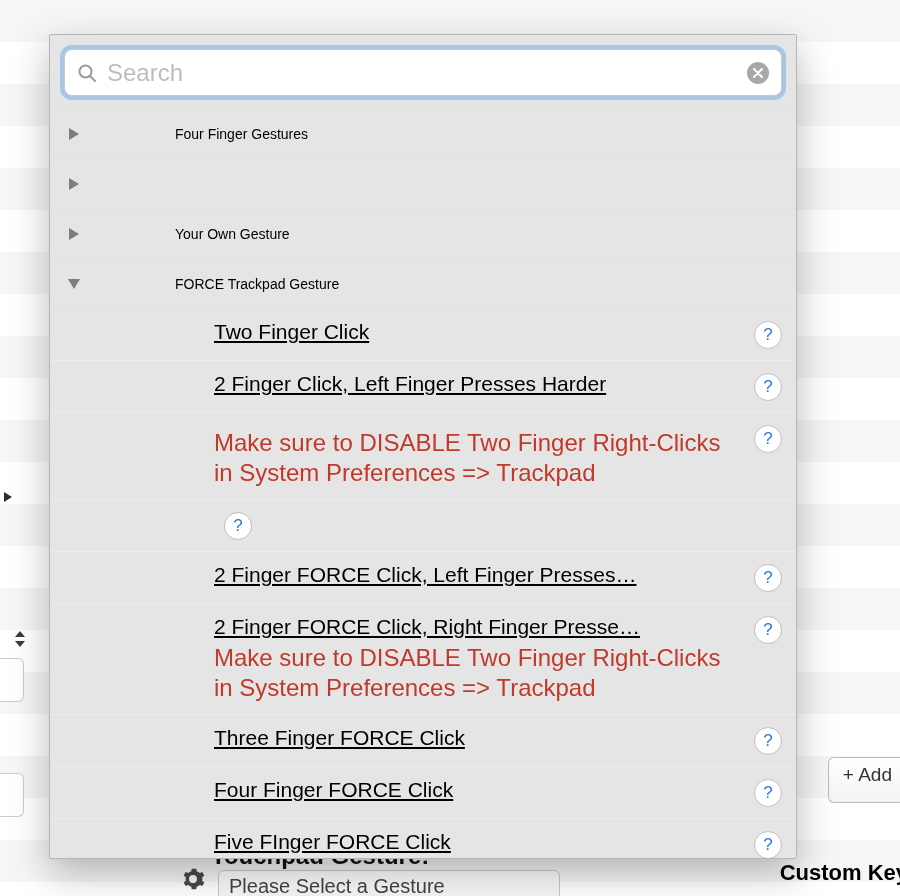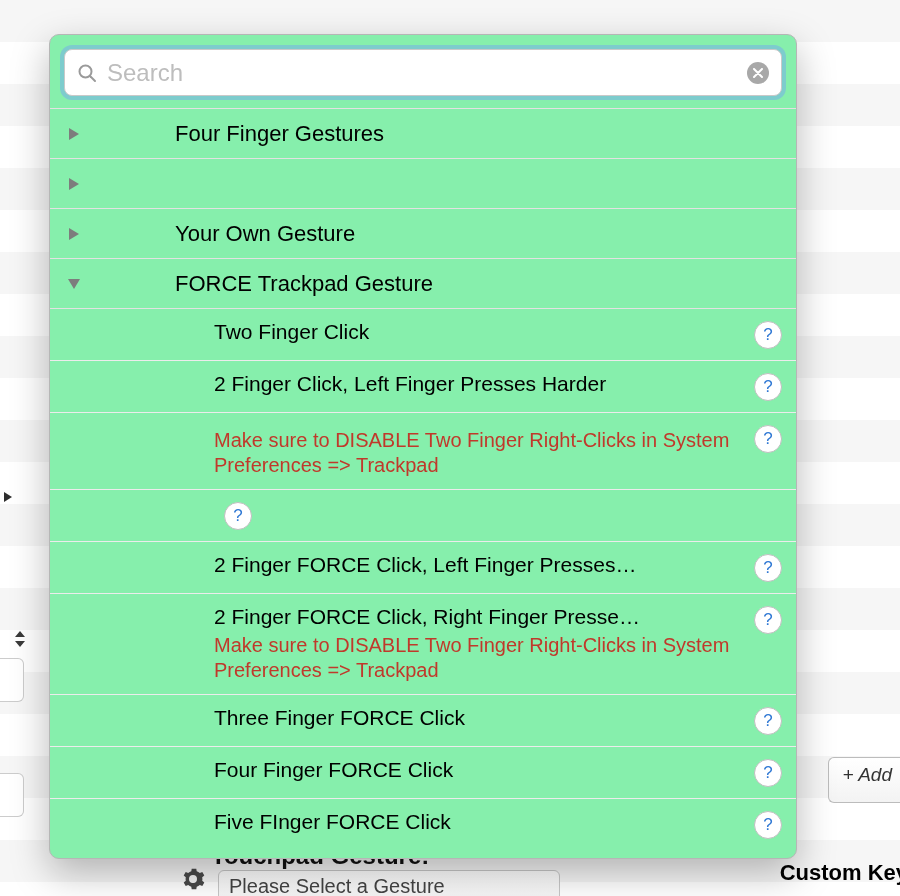--- a/index.html
+++ b/index.html
@@ -8,47 +8,47 @@
   .bg-stripes .row{height:42px;}
   .bg-stripes .row:nth-child(odd){background:#f6f6f6;}
   .bg-stripes .row:nth-child(even){background:#ffffff;}
   
   .left-edge{position:absolute;left:0;top:0;width:30px;height:896px;z-index:1;}
   .left-triangle{position:absolute;left:4px;top:492px;width:0;height:0;border-left:8px solid #2e2e2e;border-top:5px solid transparent;border-bottom:5px solid transparent;}
   .left-sort{position:absolute;left:14px;top:630px;font-size:16px;color:#333;}
   .left-box{position:absolute;left:0;top:658px;width:23px;height:42px;border:1px solid #ccc;border-left:none;border-radius:0 6px 6px 0;background:#fff;}
   .left-box2{position:absolute;left:0;top:773px;width:23px;height:42px;border:1px solid #ccc;border-left:none;border-radius:0 6px 6px 0;background:#fff;}
   
-  .add-btn{position:absolute;right:0;top:757px;height:38px;border:1px solid #bcbcbc;border-right:none;border-radius:6px 0 0 6px;background:linear-gradient(#ffffff,#f3f3f3);font-size:19px;padding:6px 8px 0 14px;color:#333;z-index:1;font-style:italic;}
+  .add-btn{position:absolute;right:0;top:757px;height:38px;border:1px solid #bcbcbc;border-right:none;border-radius:6px 0 0 6px;background:linear-gradient(#ffffff,#f3f3f3);font-size:19px;padding:6px 8px 0 14px;color:#333;z-index:1;}
   
   .bottom-gesture{position:absolute;right:0;bottom:0;width:900px;height:58px;z-index:1;}
   .bottom-label{position:absolute;left:211px;bottom:26px;font-size:24px;font-weight:700;color:#111;}
   .bottom-gear{position:absolute;left:181px;bottom:-2px;font-size:26px;color:#4a4a4a;}
   .bottom-select{position:absolute;left:218px;bottom:-14px;width:320px;height:34px;border:1px solid #c8c8c8;border-radius:6px;background:linear-gradient(#ffffff,#f1f1f1);font-size:20px;color:#444;padding:4px 10px 0;}
   .bottom-keyb{position:absolute;right:-8px;bottom:10px;font-size:22px;font-weight:700;}
   
-  .popover{position:absolute;left:49px;top:34px;width:746px;height:823px;background:#86efac;border:1px solid #b6b6b6;border-radius:10px;box-shadow:0 14px 38px rgba(0,0,0,0.28);z-index:5;overflow:hidden;}
+  .popover{position:absolute;left:49px;top:34px;width:746px;height:823px;background:#e5e5e5;border:1px solid #b6b6b6;border-radius:2px;box-shadow:0 14px 38px rgba(0,0,0,0.28);z-index:5;overflow:hidden;}
   .search-wrap{padding:14px 14px 12px;}
   .search{display:flex;align-items:center;height:45px;border:1px solid #c9c9c9;border-radius:8px;padding:0 12px;box-shadow:0 0 0 4px rgba(118,174,234,0.55);background:#fff;}
   .search .mag{color:#9a9a9a;margin-right:8px;display:flex;align-items:center;}
   .search input{flex:1;border:none;outline:none;font-size:24px;color:#333;background:transparent;}
   .search input::placeholder{color:#bdbdbd;}
   .search .clear{width:22px;height:22px;border-radius:50%;background:#a8a8a8;display:flex;align-items:center;justify-content:center;color:#fff;font-size:14px;}
-  .section{height:49px;display:flex;align-items:center;border-top:1px solid #e2e2e2;font-size:22px;}
+  .section{height:49px;display:flex;align-items:center;border-top:1px solid #e2e2e2;font-size:14px;}
   .section:first-of-type{border-top:1px solid #e2e2e2;}
   .section .disclosure{width:48px;display:flex;justify-content:center;color:#7a7a7a;}
   .tri-right{width:0;height:0;border-left:10px solid #7d7d7d;border-top:6px solid transparent;border-bottom:6px solid transparent;}
   .tri-down{width:0;height:0;border-top:10px solid #7d7d7d;border-left:6px solid transparent;border-right:6px solid transparent;}
   .section .label{flex:1;padding-left:77px;}
   .items{}
   .item{display:flex;align-items:flex-start;padding:11px 14px 11px 164px;border-top:1px solid #ececec;font-size:21px;}
   .item.first{border-top:1px solid #e2e2e2;}
   .item .text{flex:1;min-width:0;}
-  .item .title{white-space:nowrap;overflow:hidden;text-overflow:ellipsis;}
-  .item .note{color:#c0392b;font-size:20px;margin-top:4px;line-height:1.25;}
+  .item .title{white-space:nowrap;overflow:hidden;text-overflow:ellipsis;text-decoration:underline;}
+  .item .note{color:#c0392b;font-size:24px;margin-top:4px;line-height:1.25;}
   .help{flex:0 0 auto;width:26px;height:26px;border:1.5px solid #bfbfbf;border-radius:50%;display:flex;align-items:center;justify-content:center;color:#2f78d4;font-size:17px;margin-left:10px;margin-top:1px;background:#fff;}
 </style>
 </head>
 <body>
 
 <div class="bg-stripes">
   <div class="row"></div>
     <div class="row"></div>
     <div class="row"></div>
     <div class="row"></div>

